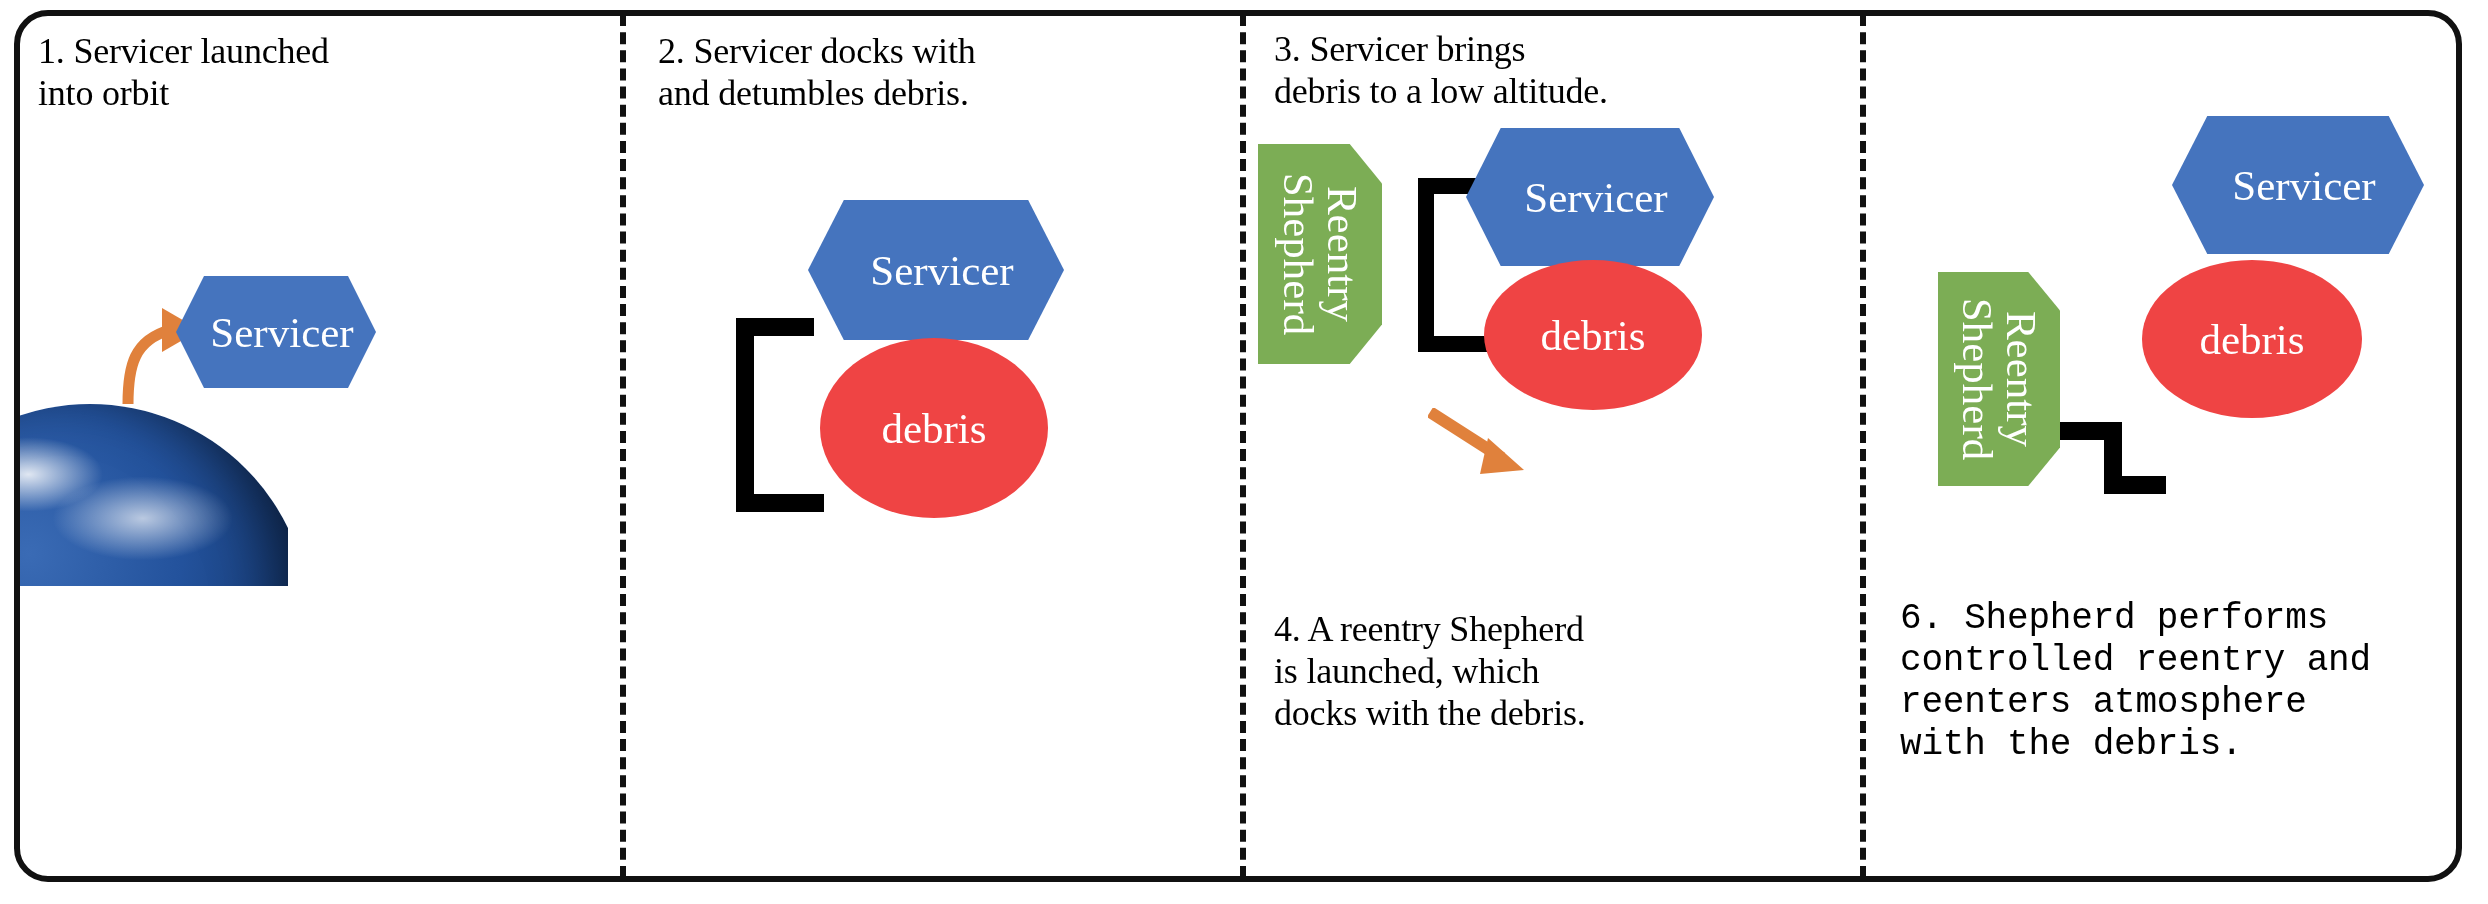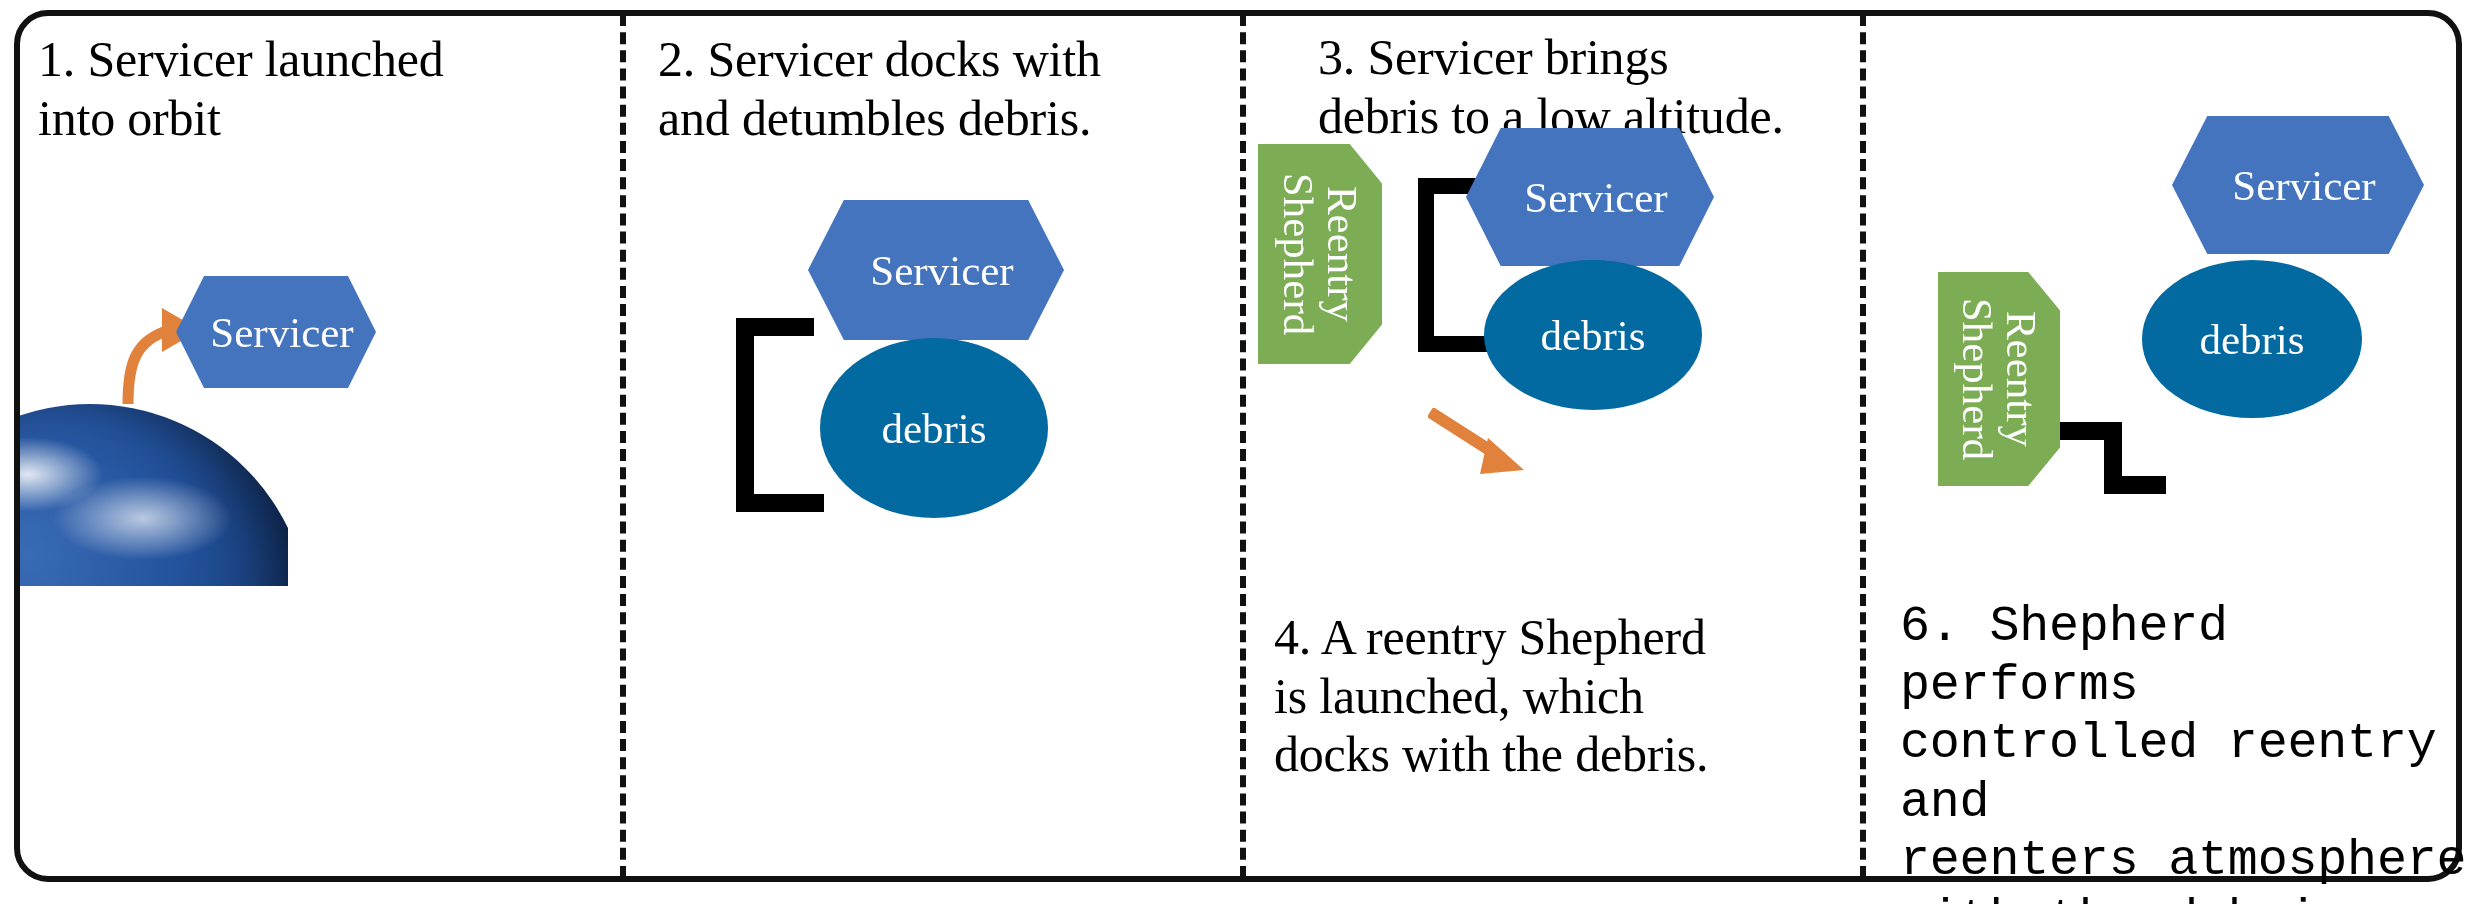--- a/index.html
+++ b/index.html
@@ -42,21 +42,21 @@
 
   
   .panel {
     position: absolute;
     top: 10px;
     height: 884px;
     box-sizing: border-box;
   }
   .panel-caption {
     position: absolute;
-    font-size: 50px;
+    font-size: 36px;
     line-height: 1.17;
     color: #000000;
     letter-spacing: -0.2px;
     white-space: pre-line;
   }
 
   
   .hexagon {
     position: absolute;
     background: #4574BE;
@@ -68,21 +68,21 @@
   .hexagon .lbl {
     color: #ffffff;
     font-size: 43px;
     line-height: 1;
     transform: translateX(6px);
   }
 
   
   .ellipse {
     position: absolute;
-    background: #0369a1;
+    background: #ef4444;
     border-radius: 50%;
     display: flex;
     align-items: center;
     justify-content: center;
   }
   .ellipse .lbl {
     color: #ffffff;
     font-size: 43px;
     line-height: 1;
   }
@@ -191,21 +191,21 @@
       <span class="lbl">Servicer</span>
     </div>
 
     <div class="ellipse" style="left:180px; top:328px; width:228px; height:180px;">
       <span class="lbl">debris</span>
     </div>
   </div>
 
   <div class="panel" style="left:1260px; width:600px;">
 
-    <div class="panel-caption" style="left:14px; top:18px; width:580px;margin-left:44px;">3. Servicer brings
+    <div class="panel-caption" style="left:14px; top:18px; width:580px;">3. Servicer brings
 debris to a low altitude.</div>
 
     <div class="shepherd" style="left:-2px; top:134px; width:124px; height:220px;">
       <span class="lbl">Reentry
 Shepherd</span>
     </div>
 
     <div class="conn" style="left:158px; top:168px; width:62px; height:16px;"></div>
     <div class="conn" style="left:158px; top:168px; width:16px; height:174px;"></div>
     <div class="conn" style="left:158px; top:326px; width:90px; height:16px;"></div>

